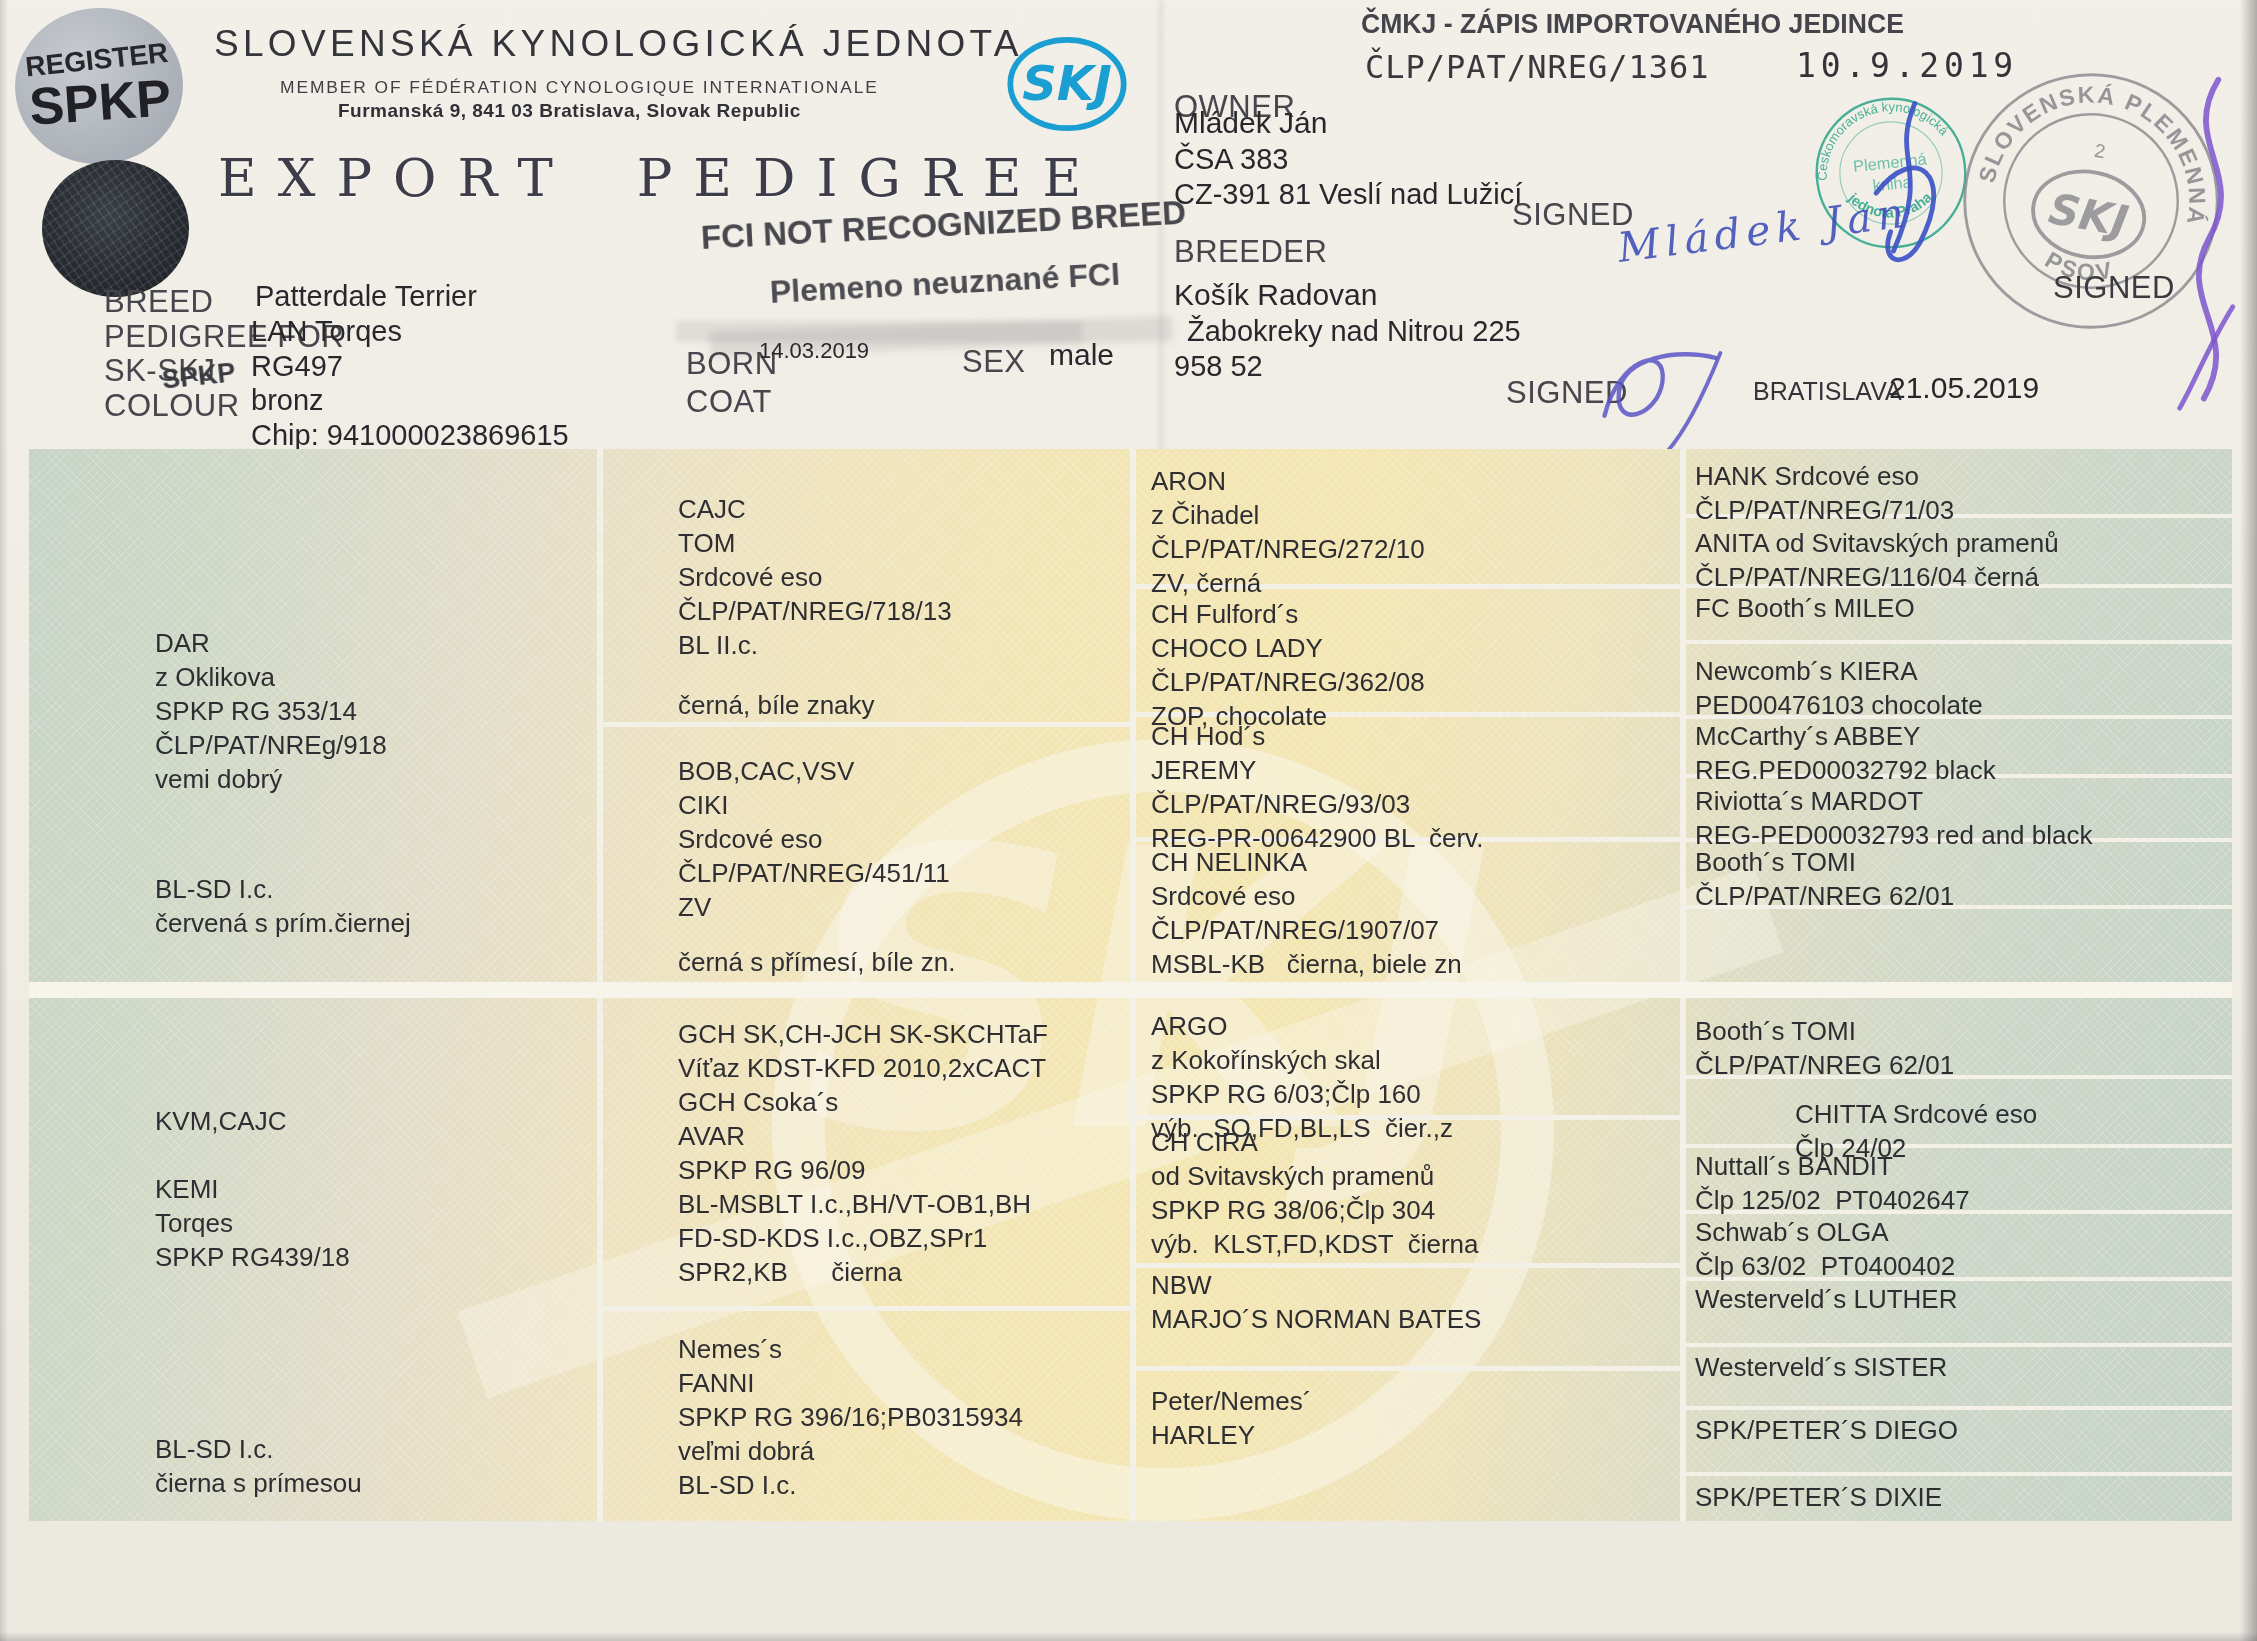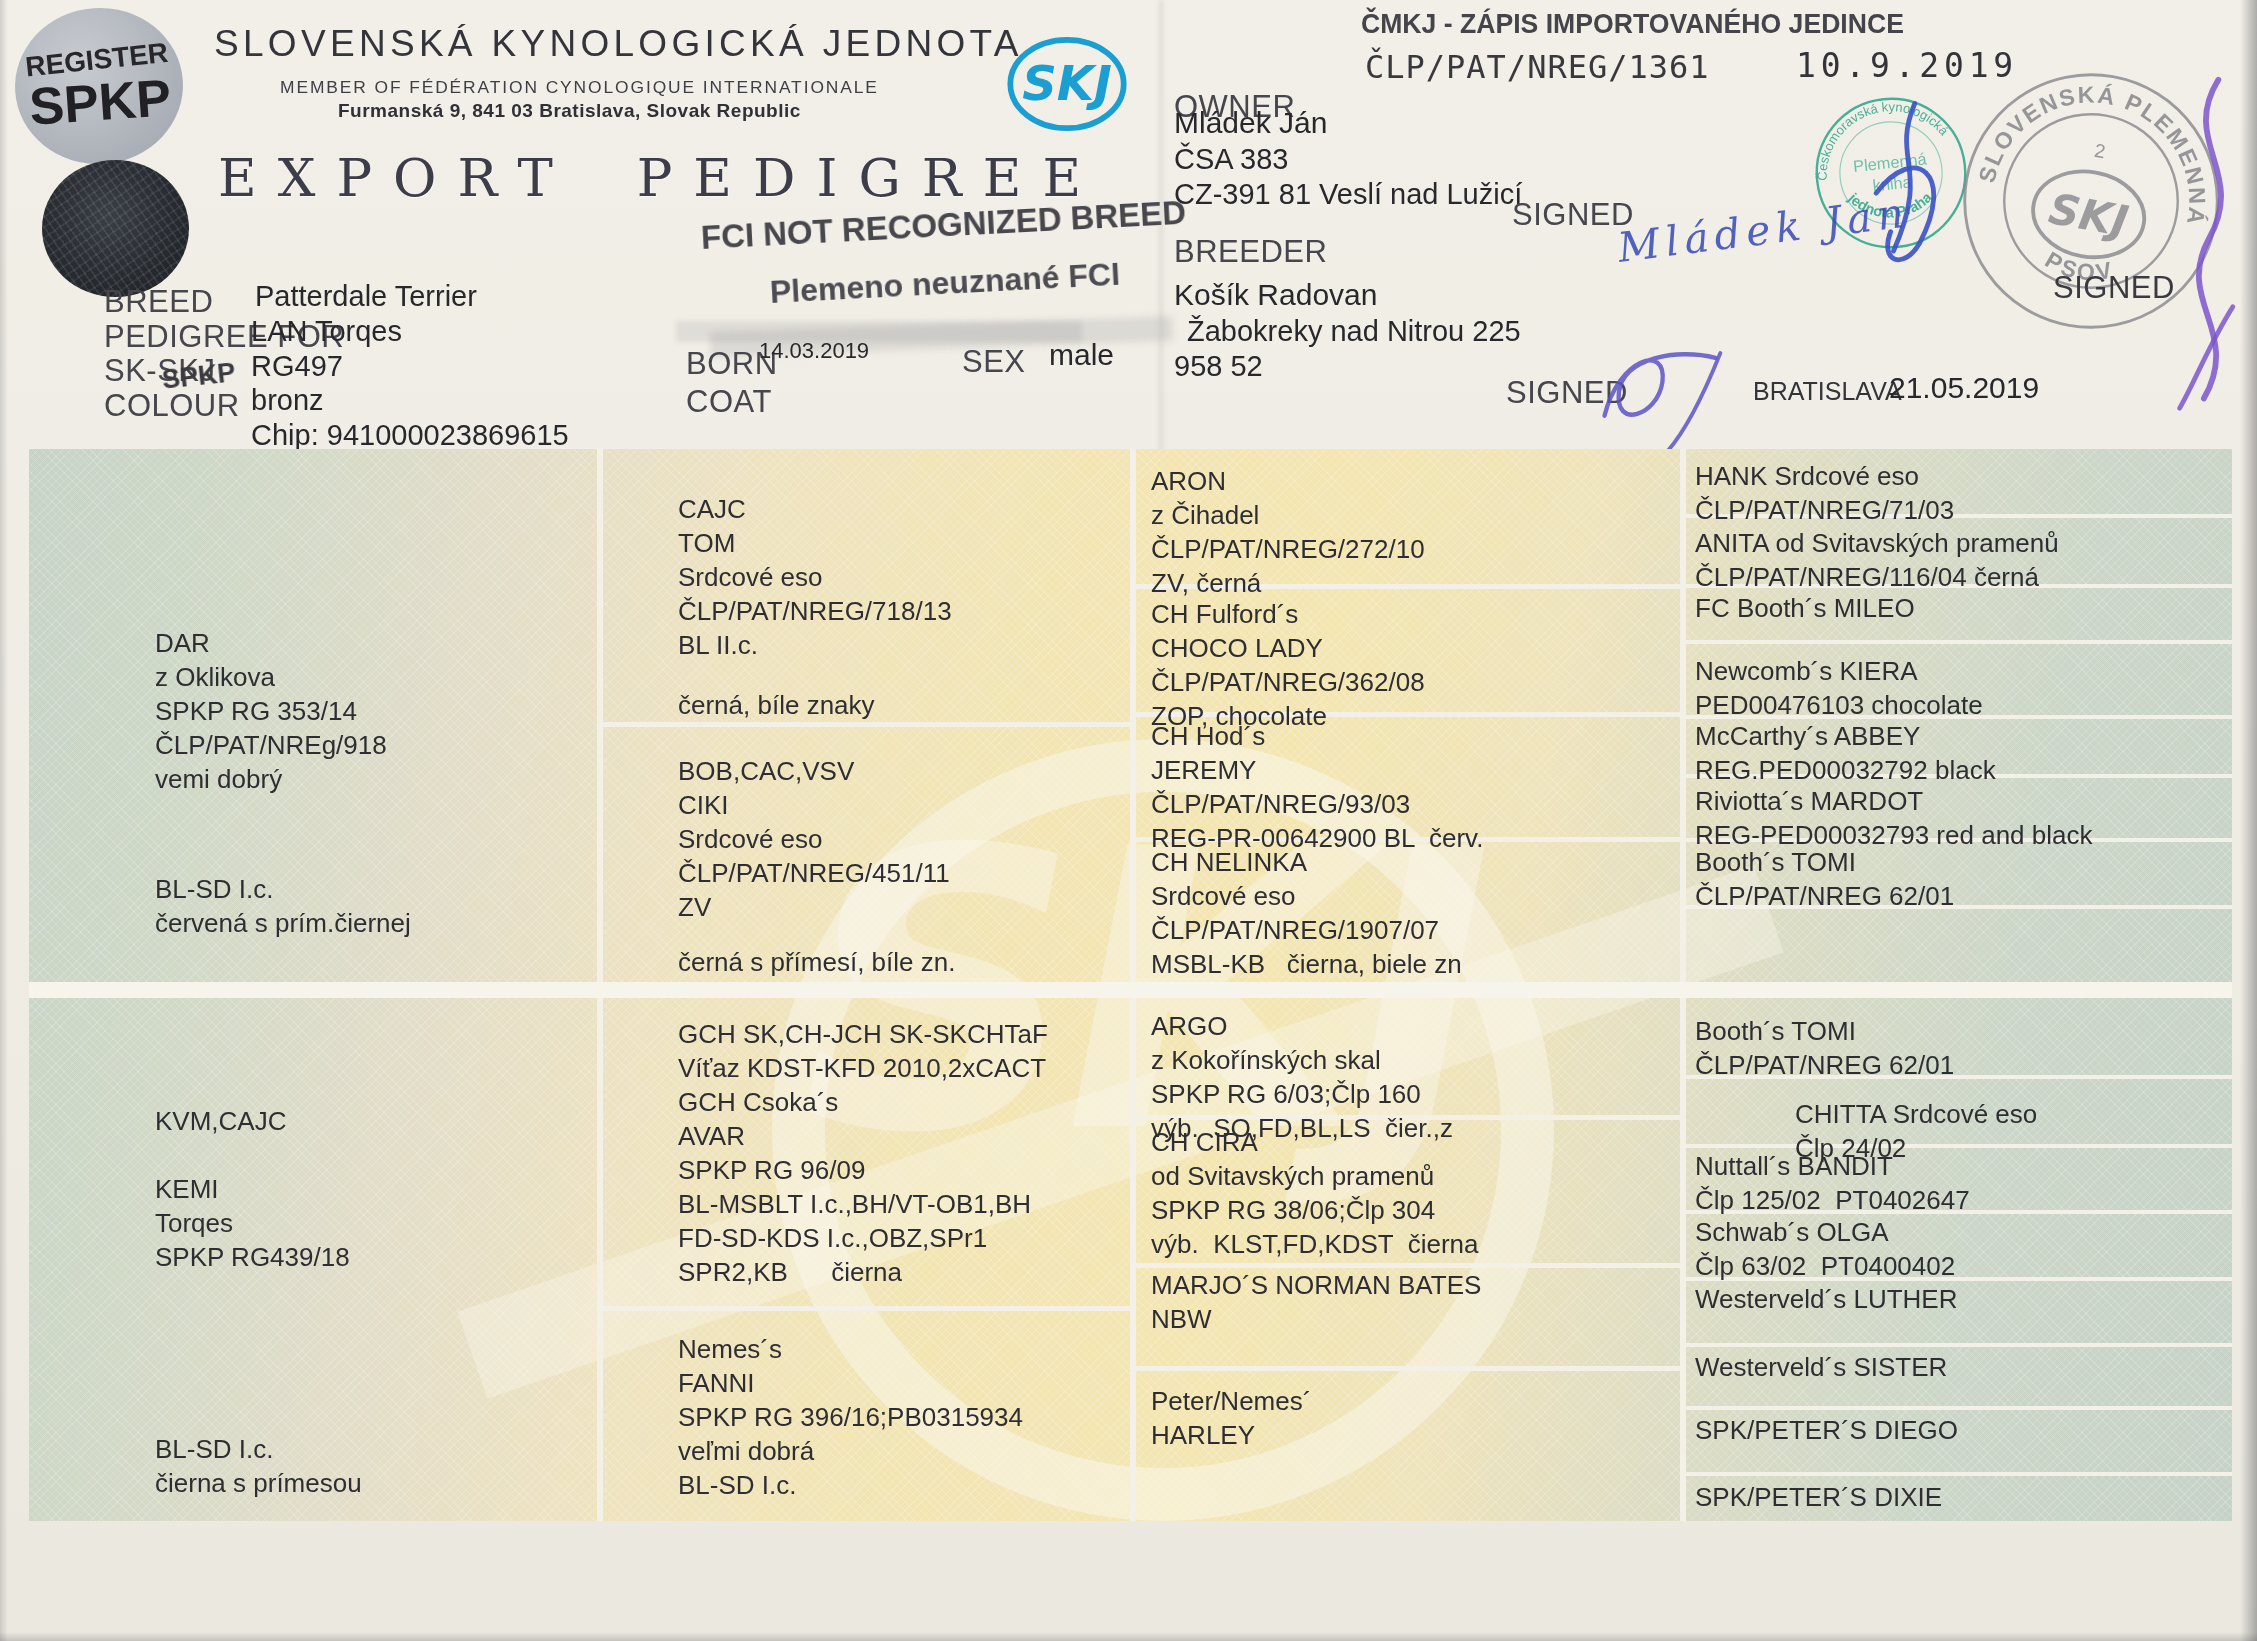--- a/index.html
+++ b/index.html
@@ -264,22 +264,22 @@
         <div>SPKP RG 6/03;Člp 160</div>
         <div>výb.  SO,FD,BL,LS  čier.,z</div>
       </div>
     <div class="cell abs" style="left:1122px;top:676px;width:521px;">
         <div>CH CIRA</div>
         <div>od Svitavských pramenů</div>
         <div>SPKP RG 38/06;Člp 304</div>
         <div>výb.  KLST,FD,KDST  čierna</div>
       </div>
     <div class="cell abs" style="left:1122px;top:819px;width:521px;">
+        <div>NBW</div>
         <div>MARJO´S NORMAN BATES</div>
-        <div>NBW</div>
       </div>
     <div class="cell abs" style="left:1122px;top:935px;width:521px;">
         <div>Peter/Nemes´</div>
         <div>HARLEY</div>
       </div>
 
     <div class="cell abs" style="left:1666px;top:9.7px;width:537px;">
         <div>HANK Srdcové eso</div>
         <div>ČLP/PAT/NREG/71/03</div>
       </div>

